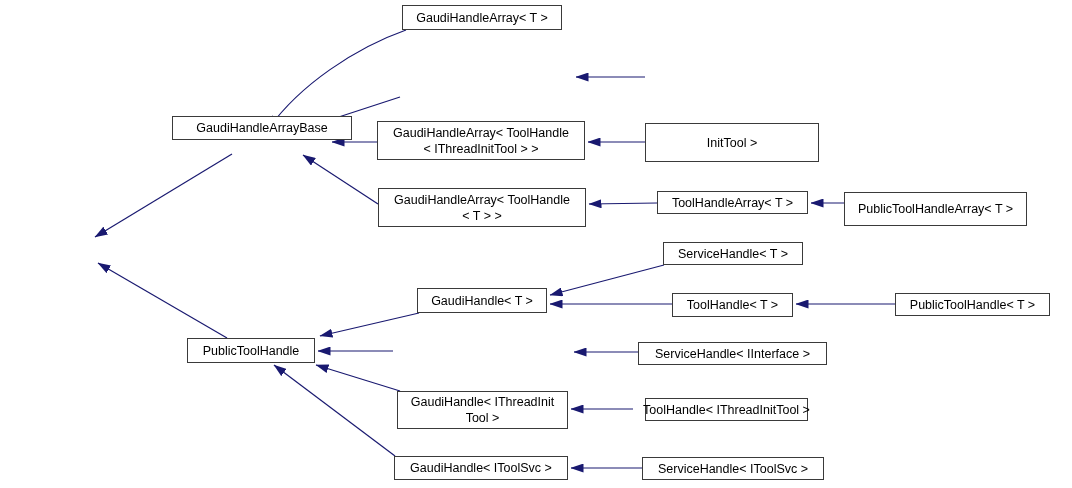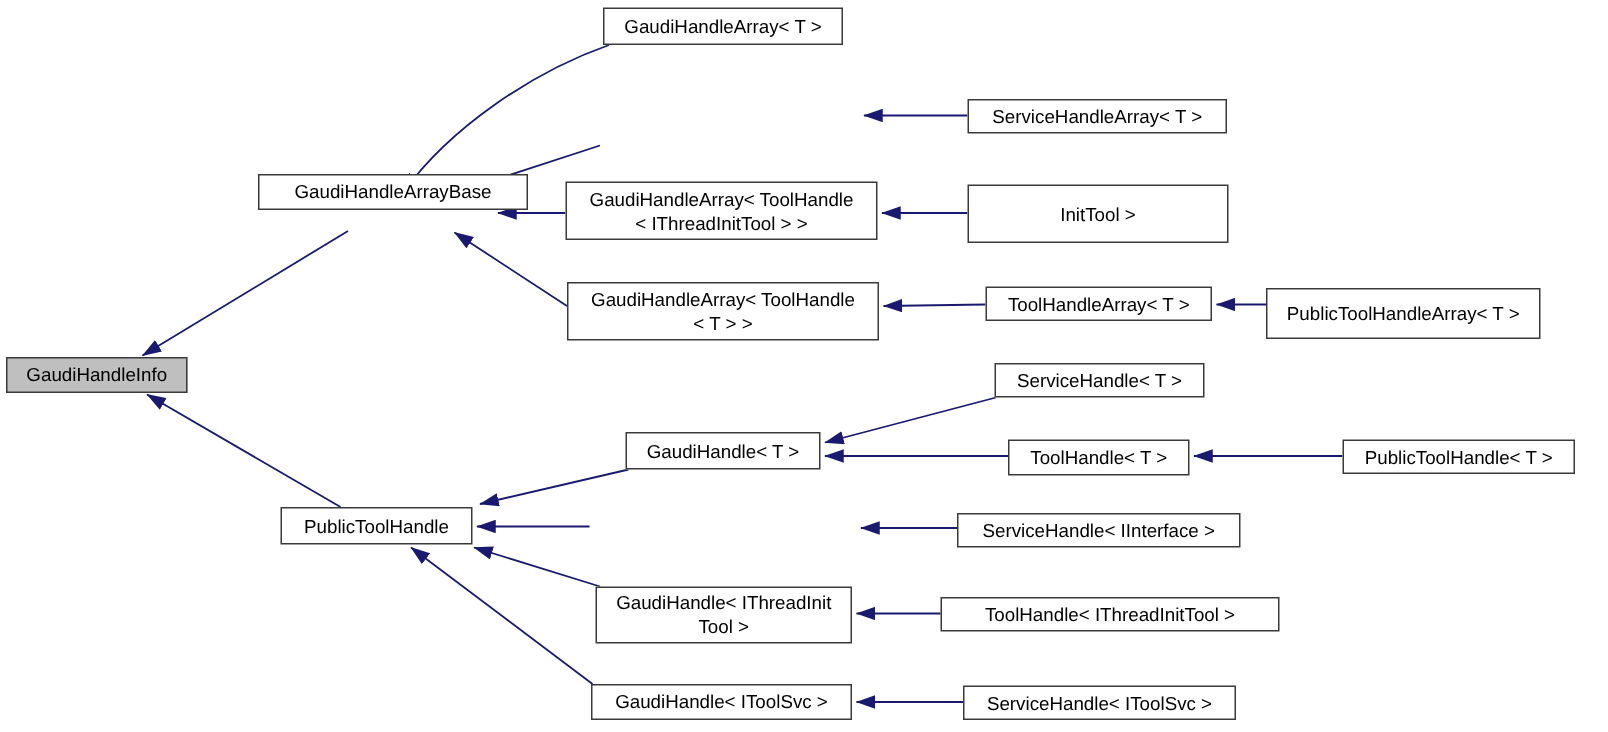--- a/index.html
+++ b/index.html
@@ -68,23 +68,20 @@
       <path d="M880,203 L811,203" marker-end="url(#arr)"></path>
       <path d="M664,265 L550,295" marker-end="url(#arr)"></path>
       <path d="M672,304 L550,304" marker-end="url(#arr)"></path>
       <path d="M895,304 L796,304" marker-end="url(#arr)"></path>
       <path d="M638,352 L574,352" marker-end="url(#arr)"></path>
       <path d="M633,409 L571,409" marker-end="url(#arr)"></path>
       <path d="M642,468 L571,468" marker-end="url(#arr)"></path>
     </g>
   </svg>
 
-  <div class="node highlight" style="left:4px;top:238px;width:121px;height:24px">
-    <span>GaudiHandleInfo</span>
-  </div>
 
   <div class="node" style="left:172px;top:116px;width:180px;height:24px">
     <span>GaudiHandleArrayBase</span>
   </div>
 
   <div class="node" style="left:187px;top:338px;width:128px;height:25px">
     <span>PublicToolHandle</span>
   </div>
 
   <div class="node" style="left:402px;top:5px;width:160px;height:25px">
@@ -109,23 +106,20 @@
 
   <div class="node" style="left:397px;top:391px;width:171px;height:38px">
     <span>GaudiHandle&lt; IThreadInit</span>
     <span>Tool &gt;</span>
   </div>
 
   <div class="node" style="left:394px;top:456px;width:174px;height:24px">
     <span>GaudiHandle&lt; IToolSvc &gt;</span>
   </div>
 
-  <div class="node" style="left:645px;top:66px;width:173px;height:23px">
-    <span>ServiceHandleArray&lt; T &gt;</span>
-  </div>
 
   <div class="node" style="left:645px;top:123px;width:174px;height:39px">
     <span>InitTool &gt;</span>
   </div>
 
   <div class="node" style="left:657px;top:191px;width:151px;height:23px">
     <span>ToolHandleArray&lt; T &gt;</span>
   </div>
 
   <div class="node" style="left:663px;top:242px;width:140px;height:23px">
@@ -133,21 +127,21 @@
   </div>
 
   <div class="node" style="left:672px;top:293px;width:121px;height:24px">
     <span>ToolHandle&lt; T &gt;</span>
   </div>
 
   <div class="node" style="left:638px;top:342px;width:189px;height:23px">
     <span>ServiceHandle&lt; IInterface &gt;</span>
   </div>
 
-  <div class="node" style="left:627px;top:398px;width:226px;height:23px">
+  <div class="node" style="left:645px;top:398px;width:163px;height:23px">
     <span>ToolHandle&lt; IThreadInitTool &gt;</span>
   </div>
 
   <div class="node" style="left:642px;top:457px;width:182px;height:23px">
     <span>ServiceHandle&lt; IToolSvc &gt;</span>
   </div>
 
   <div class="node" style="left:844px;top:192px;width:183px;height:34px">
     <span>PublicToolHandleArray&lt; T &gt;</span>
   </div>

